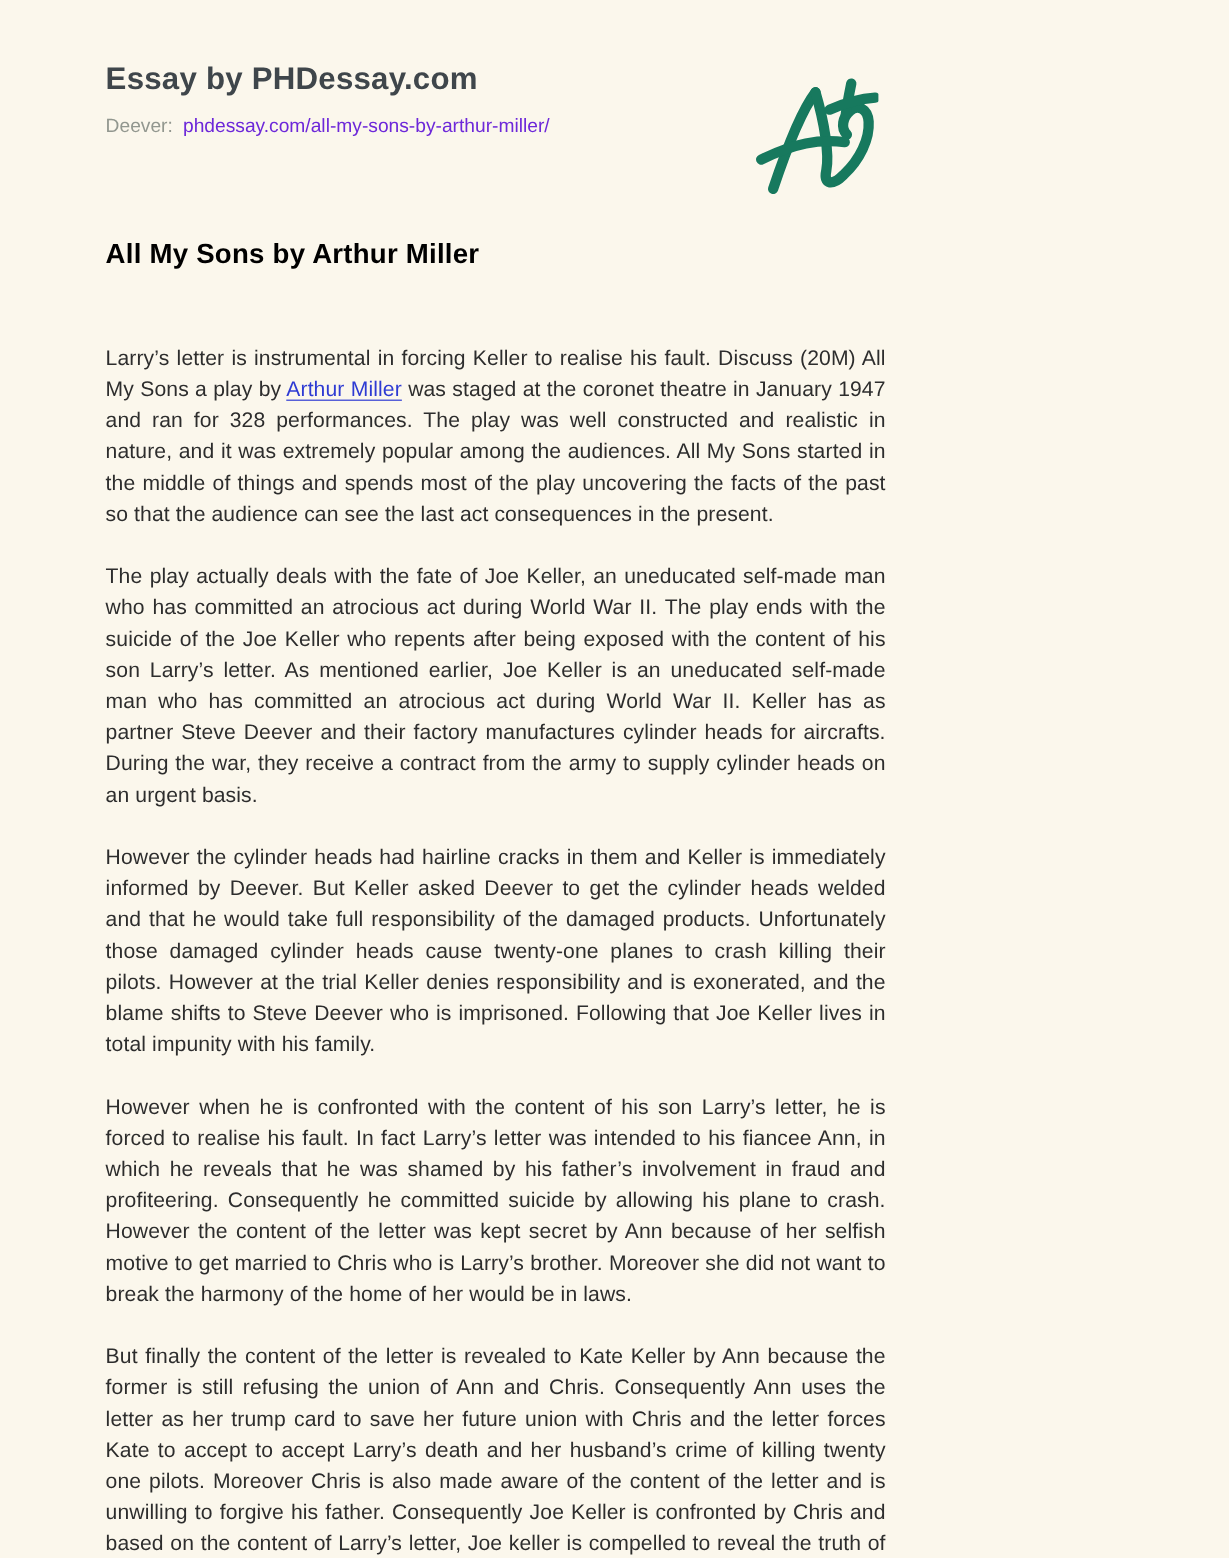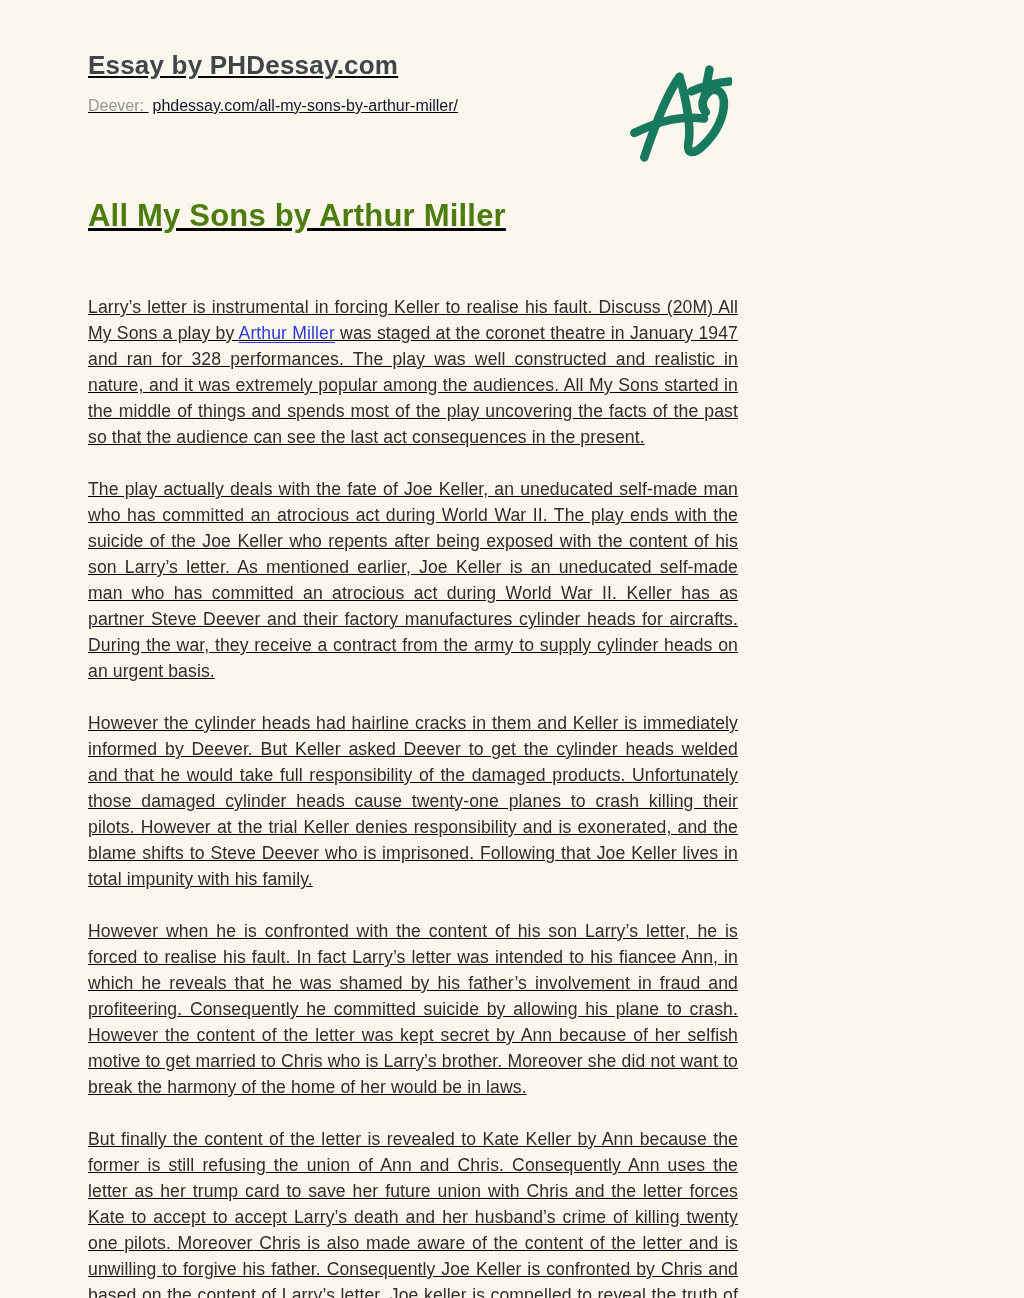--- a/index.html
+++ b/index.html
@@ -13,56 +13,55 @@
     overflow: hidden;
     font-family: "Liberation Sans", sans-serif;
     -webkit-font-smoothing: antialiased;
   }
   .page {
     box-sizing: border-box;
     width: 826px;
     height: 1298px;
     padding: 48px 88px 0 88px;
     overflow: hidden;
-    text-decoration: underline;
   }
   .header-row {
     display: flex;
     justify-content: space-between;
     align-items: flex-start;
     height: 122px;
   }
   .site-title {
     font-size: 26px;
     font-weight: 700;
     color: #3F464B;
     letter-spacing: 0.2px;
     margin-top: 2px;
   }
   .source-line {
     margin-top: 16px;
     font-size: 16px;
     color: #92978F;
   }
   .source-url {
-    color: #0f172a;
+    color: #6d28d9;
     text-decoration: none;
     margin-left: 4px;
   }
   .logo-box {
     width: 104px;
     height: 122px;
     margin-right: 6px;
     flex: 0 0 auto;
   }
   .essay-title {
     margin: 28px 0 0 0;
-    font-size: 31px;
+    font-size: 23px;
     font-weight: 700;
-    color: #4d7c0f;
+    color: #000000;
     letter-spacing: 0.2px;
   }
   .essay-body {
     margin-top: 60px;
   }
   .essay-body p {
     margin: 0 0 26px 0;
     font-size: 17.6px;
     line-height: 26px;
     color: #2D2D2D;

